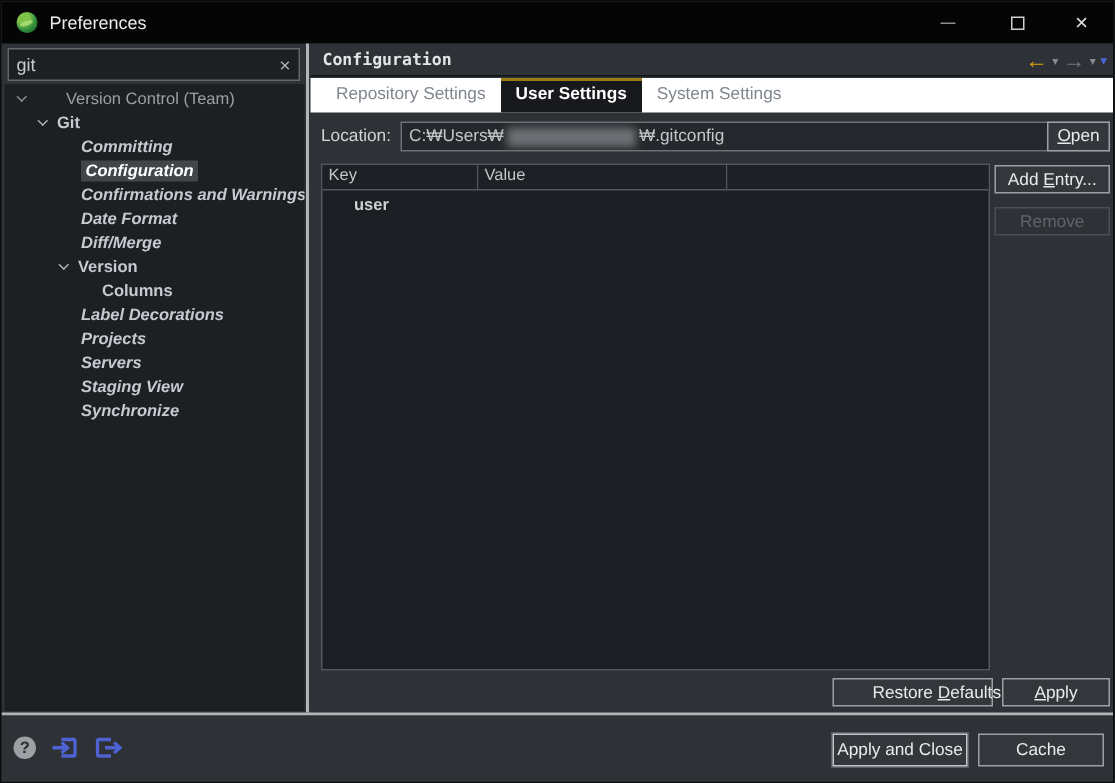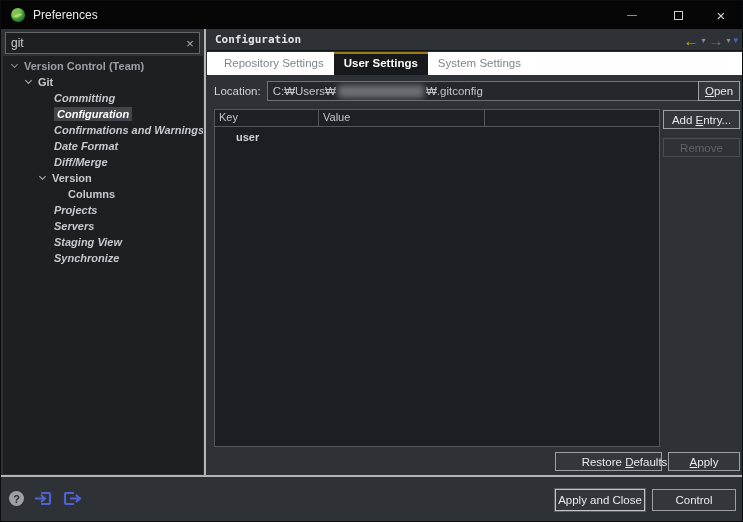--- a/index.html
+++ b/index.html
@@ -26,21 +26,21 @@
   
   .search-input { position:absolute; left:4px; top:31px; width:195px; height:22px;
     background:#1d2023; border:1px solid #62676d; color:#c8ccd0; font-size:12px;
     padding:0 20px 0 5px; font-family:"Liberation Sans", sans-serif; outline:none; }
   .search-clear { position:absolute; left:181px; top:33px; width:16px; height:18px; color:#aeb2b6;
     font-size:13px; display:flex; align-items:center; justify-content:center; cursor:pointer; }
   .tree { position:absolute; left:2px; top:55px; width:200px; height:418px; background:#1d2023;
     padding-top:2px; overflow:hidden; }
   .trow { height:16px; display:flex; align-items:center; font-size:11px; font-weight:bold;
     color:#c6cad0; white-space:nowrap; cursor:default; }
-  .trow.dim { color:#9aa0a6; font-weight:bold; }
+  .trow.dim { color:#9aa0a6; font-weight:normal;gap:20px; }
   .chev { display:inline-block; width:5px; height:5px; border-right:1.5px solid #aeb2b6;
     border-bottom:1.5px solid #aeb2b6; transform:rotate(45deg); margin:-3px 7px 0 0; flex:none; }
   .trow.dim .chev { border-color:#878d93; }
   .ind0 { padding-left:9px; } .ind1 { padding-left:23px; }
   .ind2 { padding-left:51px;font-style:italic; } .ind3 { padding-left:65px; }
   .sel-label { background:#41464b; color:#ffffff; padding:1px 3px; }
   
   .sash { position:absolute; left:203px; top:28px; width:2px; height:446px; background:#b2b5b8; cursor:col-resize; }
   .hsep { position:absolute; left:0; top:474px; width:743px; height:2px; background:#b2b5b8; }
   
@@ -146,20 +146,23 @@
         <span>Diff/Merge</span>
       </div>
     <div class="trow ind1" style="padding-left:37px;">
         <span class="chev"></span>
         <span>Version</span>
       </div>
     <div class="trow ind3">
         <span>Columns</span>
       </div>
     <div class="trow ind2">
+        <span>Label Decorations</span>
+      </div>
+    <div class="trow ind2">
         <span>Projects</span>
       </div>
     <div class="trow ind2">
         <span>Servers</span>
       </div>
     <div class="trow ind2">
         <span>Staging View</span>
       </div>
     <div class="trow ind2">
         <span>Synchronize</span>
@@ -245,17 +248,17 @@
       </div>
       <div class="pref-io">
         <svg width="20" height="17" viewBox="0 0 20 17">
           <path d="M12 3 h-8 a1 1 0 0 0 -1 1 v9 a1 1 0 0 0 1 1 h8" fill="none" stroke="#4f62d4" stroke-width="2.2"></path>
           <path d="M8 8.5 h10 M14 5 l4 3.5 l-4 3.5" fill="none" stroke="#4f62d4" stroke-width="2.2"></path>
         </svg>
       </div>
     </div>
     <div class="f-btns">
       <button class="btn default applyclose-btn">Apply and Close</button>
-      <button class="btn cancel-btn">Control</button>
+      <button class="btn cancel-btn">Cache</button>
     </div>
   </div>
 
 </div>
 
 </body></html>

